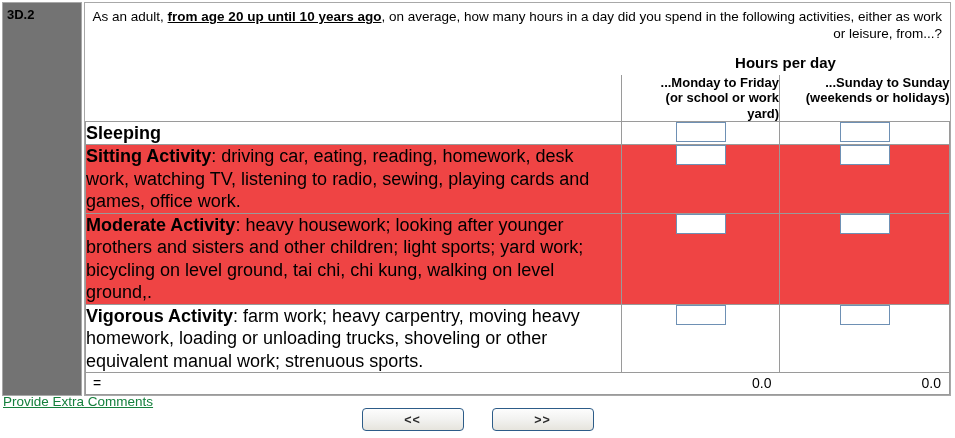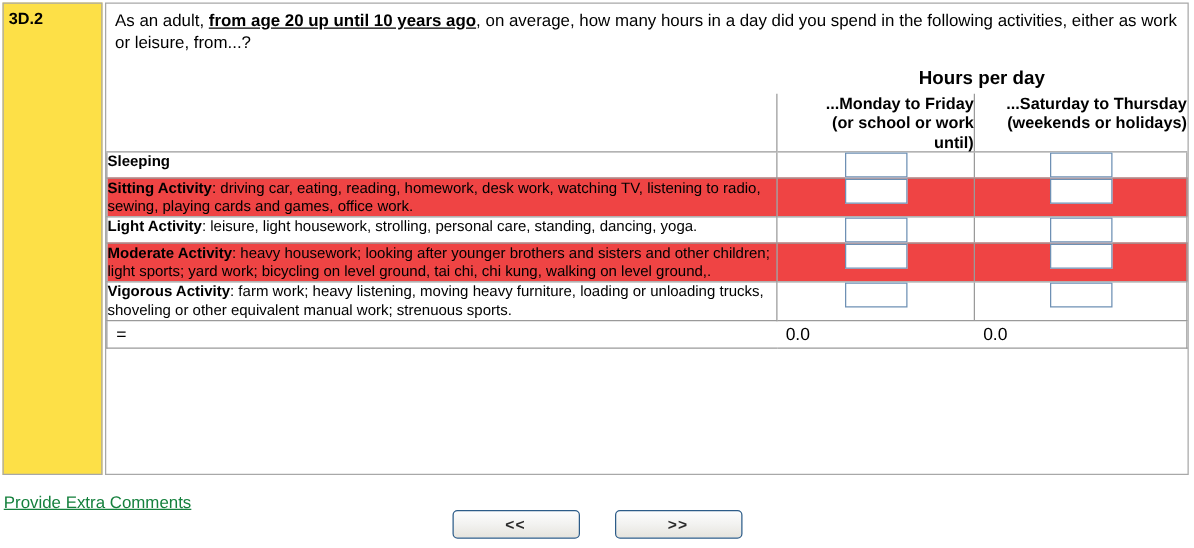--- a/index.html
+++ b/index.html
@@ -28,38 +28,39 @@
   }
 
   .id-cell {
     width: 90px;
     min-height: 378px;
     border: 1px solid #a8a8a8;
     box-sizing: border-box;
     padding: 4px 4px 0 4px;
     font-weight: bold;
     font-size: 13px;
-    background: #fde047;
+    background: #737373;
   }
 
   .body-cell {
     flex: 1;
     border: 1px solid #a8a8a8;
     border-left: 1px solid #a8a8a8;
     box-sizing: border-box;
     background: #ffffff;
     margin-left: 2px;
     padding: 0;
   }
 
   
   .prompt {
     padding: 5px 8px 4px 7px;
     line-height: 1.26;
     font-size: 13.5px;
+    text-align: right;
   }
   .prompt b {
     font-weight: bold;
     text-decoration: underline;
   }
 
   
   .hpd-row {
     display: flex;
     align-items: center;
@@ -103,21 +104,21 @@
   }
   th.hdr-blank {
     border-bottom: 1px solid #9a9a9a;
   }
 
   td.act {
     border: 1px solid #9a9a9a;
     border-top: none;
     padding: 4px 6px 4px 7px;
     line-height: 1.25;
-    font-size: 12px;
+    font-size: 18px;
   }
   td.act b { font-weight: bold; }
 
   td.inp {
     border-left: 1px solid #9a9a9a;
     border-bottom: 1px solid #9a9a9a;
     text-align: center;
     vertical-align: middle;
   }
   td.inp:last-child {
@@ -147,20 +148,21 @@
     border-bottom: 1px solid #9a9a9a;
     background: #ffffff;
     font-size: 14px;
     padding: 2px 6px 3px 7px;
   }
   tr.totals td.eq {
     border-left: 1px solid #9a9a9a;
     text-align: left;
   }
   tr.totals td.tot {
+    text-align: right;
     padding-right: 8px;
   }
   tr.totals td.tot:last-child {
     border-right: 1px solid #9a9a9a;
   }
 
   
   .comments-link {
     position: absolute;
     left: 3px;
@@ -222,24 +224,24 @@
         <col class="col-mf">
         <col class="col-ss">
       </colgroup>
 
       <thead>
         <tr>
           <th class="hdr-blank"></th>
           <th class="hdr">
             <div>...Monday to Friday</div>
             <div>(or school or work</div>
-            <div>until)</div>
+            <div>yard)</div>
           </th>
           <th class="hdr">
-            <div>...Saturday to Thursday</div>
+            <div>...Sunday to Sunday</div>
             <div>(weekends or holidays)</div>
           </th>
         </tr>
       </thead>
 
       <tbody>
         <tr class="plain">
           <td class="act">
             <b>Sleeping</b><span></span>
           </td>
@@ -256,47 +258,36 @@
             <b>Sitting Activity</b><span>: driving car, eating, reading, homework, desk work, watching TV, listening to radio, sewing, playing cards and games, office work.</span>
           </td>
           <td class="inp">
             <input class="hours" type="text" value="" style="">
           </td>
           <td class="inp">
             <input class="hours" type="text" value="" style="">
           </td>
         </tr>
 
-        <tr class="plain">
-          <td class="act">
-            <b>Light Activity</b><span>: leisure, light housework, strolling, personal care, standing, dancing, yoga.</span>
-          </td>
-          <td class="inp">
-            <input class="hours" type="text" value="" style="">
-          </td>
-          <td class="inp">
-            <input class="hours" type="text" value="" style="">
-          </td>
-        </tr>
 
         <tr class="shaded">
           <td class="act">
             <b>Moderate Activity</b><span>: heavy housework; looking after younger brothers and sisters and other children; light sports; yard work; bicycling on level ground, tai chi, chi kung, walking on level ground,.</span>
           </td>
           <td class="inp">
             <input class="hours" type="text" value="" style="">
           </td>
           <td class="inp">
             <input class="hours" type="text" value="" style="">
           </td>
         </tr>
 
         <tr class="plain">
           <td class="act">
-            <b>Vigorous Activity</b><span>: farm work; heavy listening, moving heavy furniture, loading or unloading trucks, shoveling or other equivalent manual work; strenuous sports.</span>
+            <b>Vigorous Activity</b><span>: farm work; heavy carpentry, moving heavy homework, loading or unloading trucks, shoveling or other equivalent manual work; strenuous sports.</span>
           </td>
           <td class="inp">
             <input class="hours" type="text" value="" style="">
           </td>
           <td class="inp">
             <input class="hours" type="text" value="" style="">
           </td>
         </tr>
 
         <tr class="totals">

